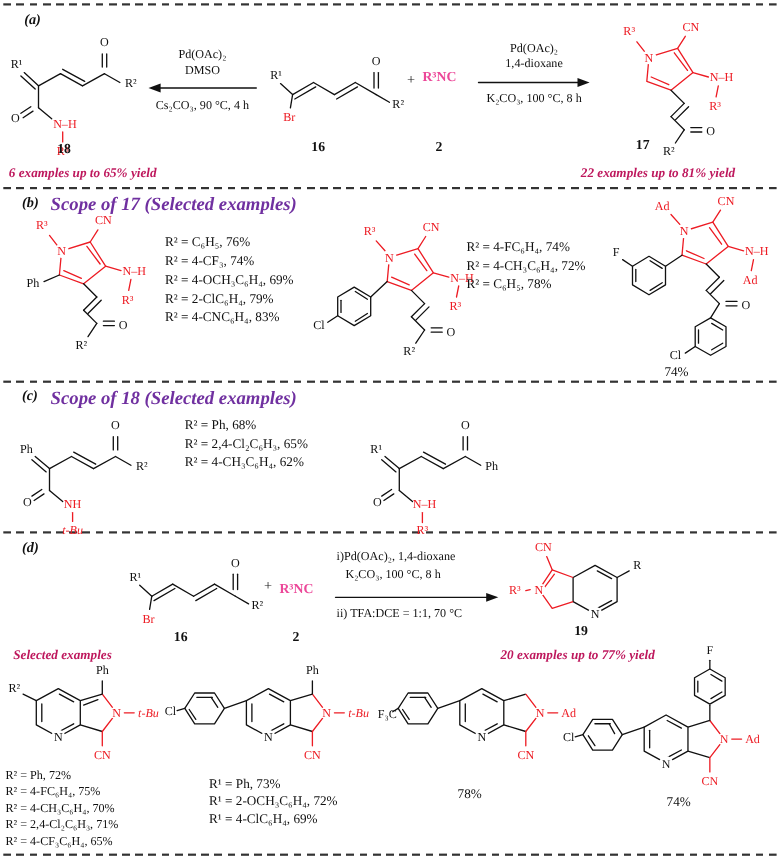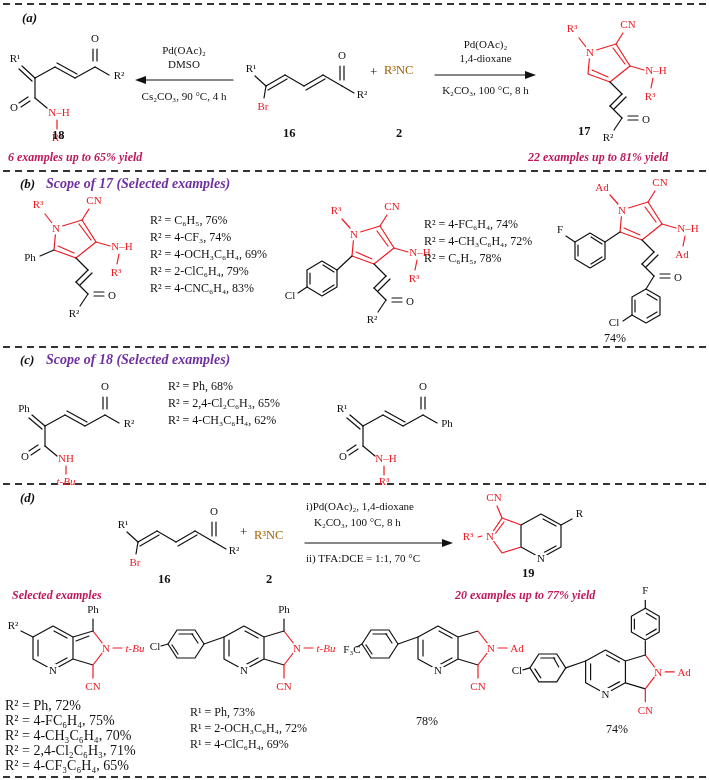--- a/index.html
+++ b/index.html
@@ -3,28 +3,28 @@
 <meta charset="utf-8">
 <style>
   * { margin:0; padding:0; box-sizing:border-box; }
   body { background:#fff; }
   .fig { position:relative; width:709px; height:780px; background:#fff; overflow:hidden;
          font-family:"Liberation Serif","DejaVu Serif",serif; color:#111; }
   .abs { position:absolute; }
   .dash { position:absolute; left:3px; right:3px; height:1.5px;
           background:repeating-linear-gradient(90deg,#333 0 7px,transparent 7px 12px); }
   .plabel { font-weight:bold; font-style:italic; font-size:13px; color:#111; }
-  .ptitle { font-weight:bold; font-style:italic; font-size:14px; color:#7030a0; }
+  .ptitle { font-weight:bold; font-style:italic; font-size:17px; color:#7030a0; }
   .note   { font-weight:bold; font-style:italic; font-size:12px; color:#be185d; }
   .num    { font-weight:bold; font-size:12.5px; }
   .cond   { font-size:11px; text-align:center; }
   .condl  { font-size:11px; }
   .list   { font-size:12px; line-height:17px; white-space:nowrap; }
-  .listd  { font-size:14px; line-height:15px; white-space:nowrap; }
-  .red    { color:#a16207; }
+  .listd  { font-size:11px; line-height:15px; white-space:nowrap; }
+  .red    { color:#ec4899;font-weight:bold; }
   .plus   { font-size:13px; }
   svg text { font-family:"Liberation Serif","DejaVu Serif",serif; font-size:11px; fill:#111; text-anchor:middle; }
   svg text.rd { fill:#ed1c24; }
   svg text.it { font-style:italic; }
   svg line { stroke:#111; stroke-width:1.2; stroke-linecap:round; }
   svg line.rd { stroke:#ed1c24; }
   svg path { fill:none; stroke:#111; stroke-width:1.2; stroke-linejoin:round; }
   svg path.rd { stroke:#ed1c24; }
   svg polygon { fill:#111; stroke:none; }
   svg circle { fill:#fff; stroke:none; }

